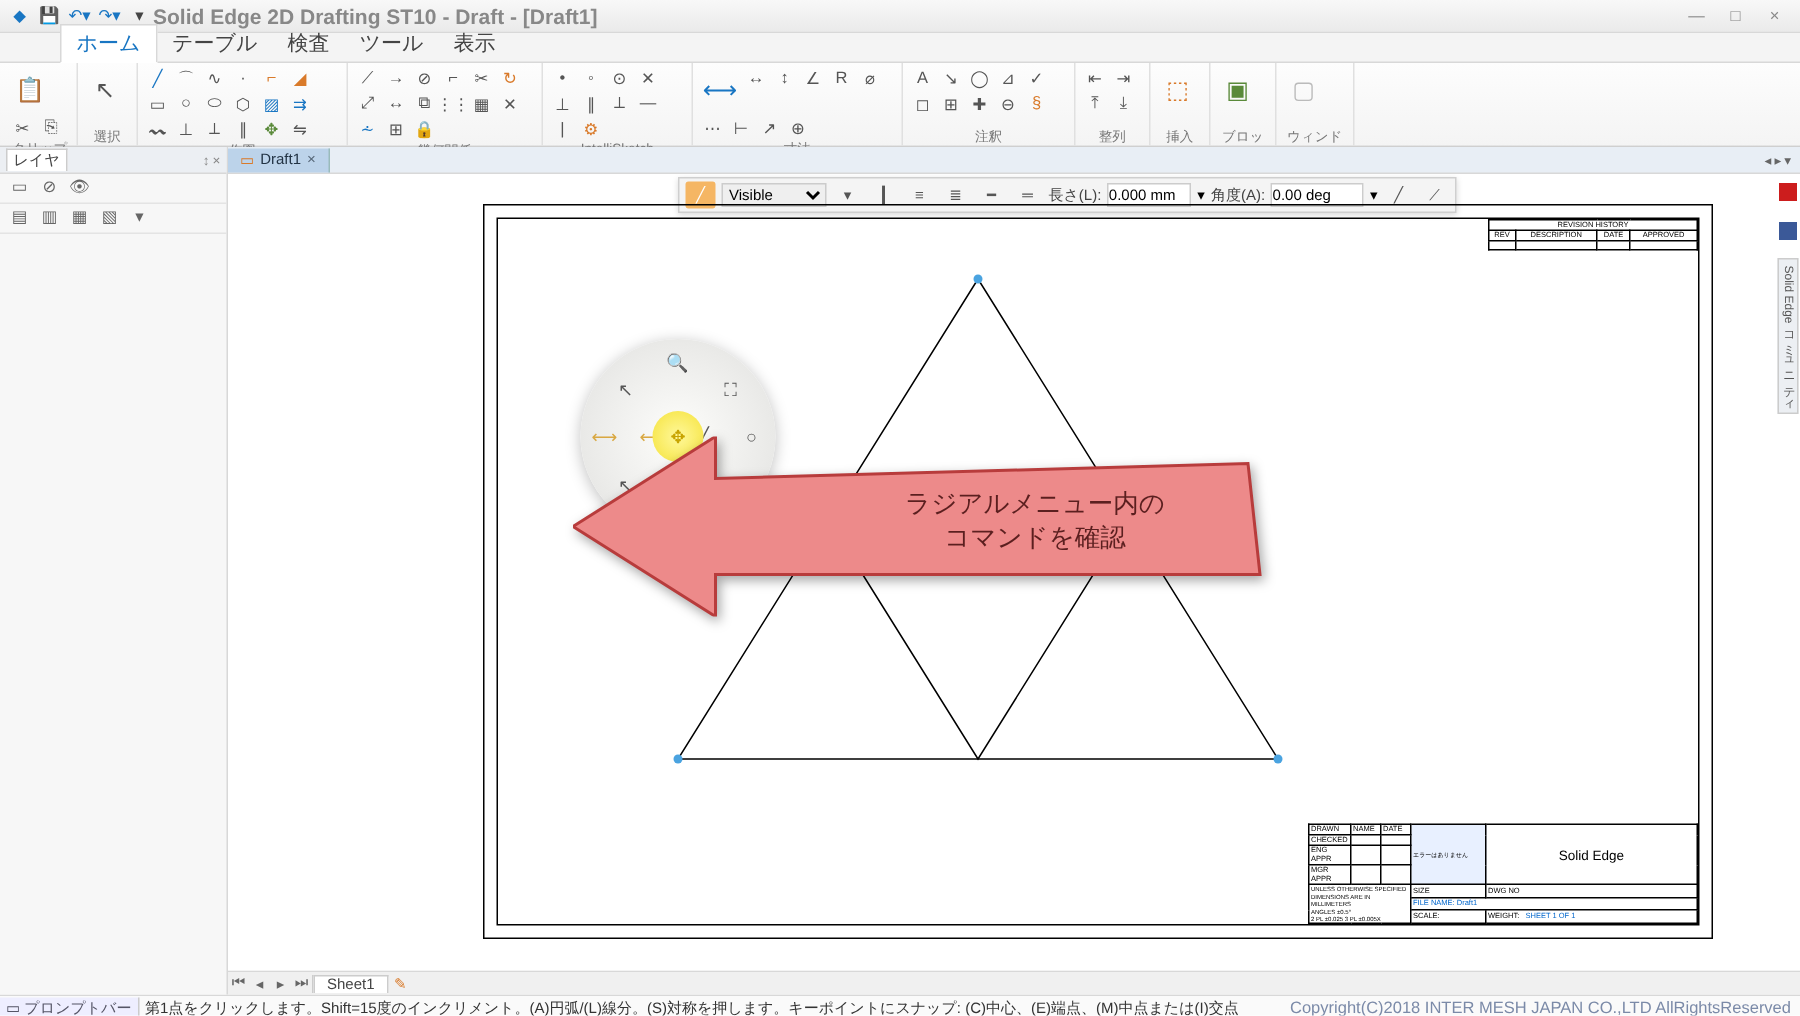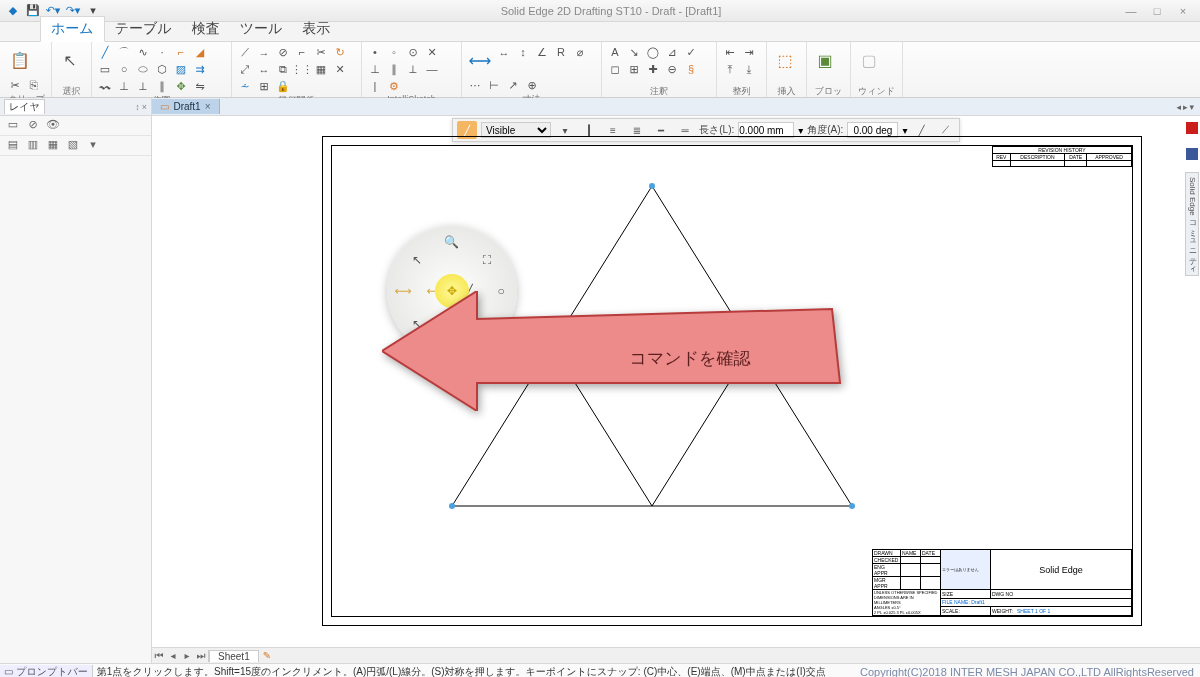--- a/index.html
+++ b/index.html
@@ -5,21 +5,21 @@
 * { margin: 0; padding: 0; box-sizing: border-box; font-family: "Meiryo UI", "Segoe UI", sans-serif; }
 body { width: 1200px; height: 677px; overflow: hidden; background: #fff; font-size: 11px; }
 
 
 .titlebar { height: 22px; background: linear-gradient(#f8f8f8,#eaeaea); display: flex; align-items: center; border-bottom: 1px solid #d8d8d8; }
 .titlebar .qat { display: flex; align-items: center; gap: 2px; padding-left: 4px; }
 .titlebar .qat .qbtn { width: 18px; height: 18px; display: flex; align-items: center; justify-content: center; font-size: 11px; color: #444; border-radius: 2px; cursor: pointer; }
 .titlebar .qat .qbtn.app { color: #1976c3; }
 .titlebar .qat .qbtn.save { color: #64a7dc; }
 .titlebar .qat .qbtn.undo { color: #1976c3; }
-.titlebar .title { flex: 1; text-align: center; color: #888; font-size: 11px; }
+.titlebar .title { flex: 1; color: #888; font-size: 14px; font-weight: bold; }
 .titlebar .winbtns { display: flex; gap: 4px; padding-right: 6px; }
 .titlebar .winbtns span { width: 22px; text-align: center; color: #888; font-size: 11px; cursor: pointer; }
 
 
 .ribbon-tabs { height: 20px; background: #f4f4f4; display: flex; align-items: flex-end; padding-left: 40px; border-bottom: 1px solid #d8d8d8; gap: 0; }
 .ribbon-tabs .tab { padding: 3px 10px; font-size: 14px; color: #444; cursor: pointer; }
 .ribbon-tabs .tab.active { background: #fff; border: 1px solid #d8d8d8; border-bottom: 1px solid #fff; margin-bottom: -1px; color: #1976c3; }
 
 
 .ribbon { height: 56px; background: linear-gradient(#fdfdfd,#f4f4f4); border-bottom: 1px solid #cfcfcf; display: flex; padding-left: 2px; }
@@ -313,21 +313,21 @@
         <span class="ob">▾</span>
         <span class="ob" style="font-weight:bold">┃</span>
         <span class="ob">≡</span>
         <span class="ob">≣</span>
         <span class="ob">━</span>
         <span class="ob">═</span>
         <span class="lab">長さ(L):</span>
         <input style="width: 56px;" value="0.000 mm">
         <span>▾</span>
         <span class="lab">角度(A):</span>
-        <input style="width: 51px; text-align: center;" value="0.00 deg">
+        <input style="width: 62px;" value="0.00 deg">
         <span>▾</span>
         <span class="ob">╱</span>
         <span class="ob">⟋</span>
       </div>
 
       <div class="sheet-border">
         <div class="inner-border"></div>
 
         <div class="revblock">
           <table>
@@ -416,21 +416,21 @@
         <div class="rslot" style="left:72px;top:55px">╱</div>
         <div class="rslot" style="left:38px;top:55px;color:#d9a842">⟷</div>
         <div class="center">✥</div>
       </div>
 
       <div class="callout">
         <svg viewBox="0 0 460 120">
           <polygon points="0,60 95,0 95,28 450,18 458,92 95,92 95,120" fill="#ed8a8a" stroke="#b83c3c" stroke-width="2"></polygon>
         </svg>
         <div class="ctext">
-          <br><span>コマンドを確認</span>
+          <span>ラジアルメニュー内の</span><br><span>コマンドを確認</span>
         </div>
       </div>
     </div>
 
     <div class="sheetbar">
       <div class="sbnav">
         <span>⏮</span>
           <span>◂</span>
           <span>▸</span>
           <span>⏭</span>

